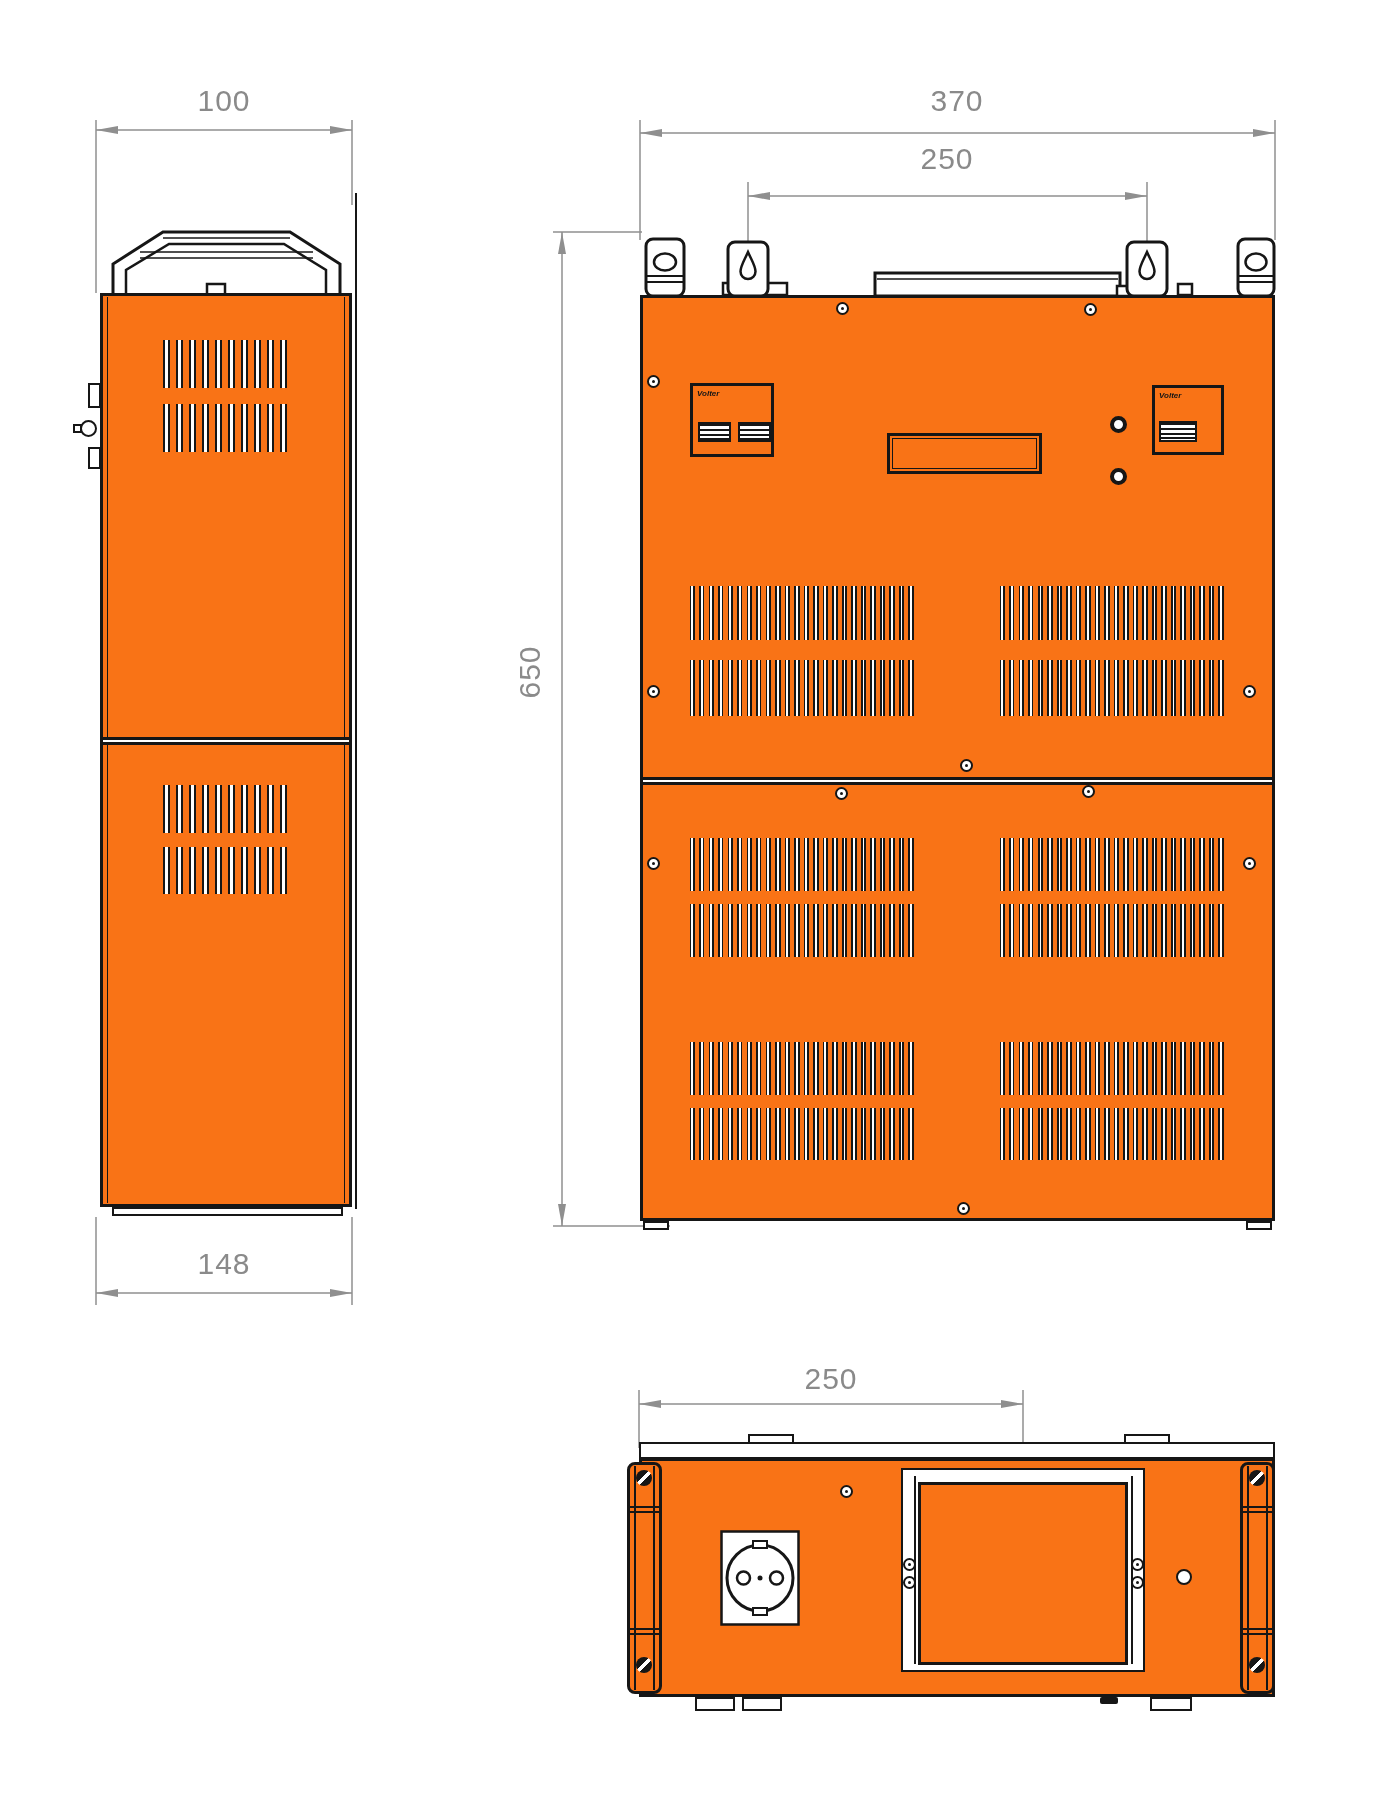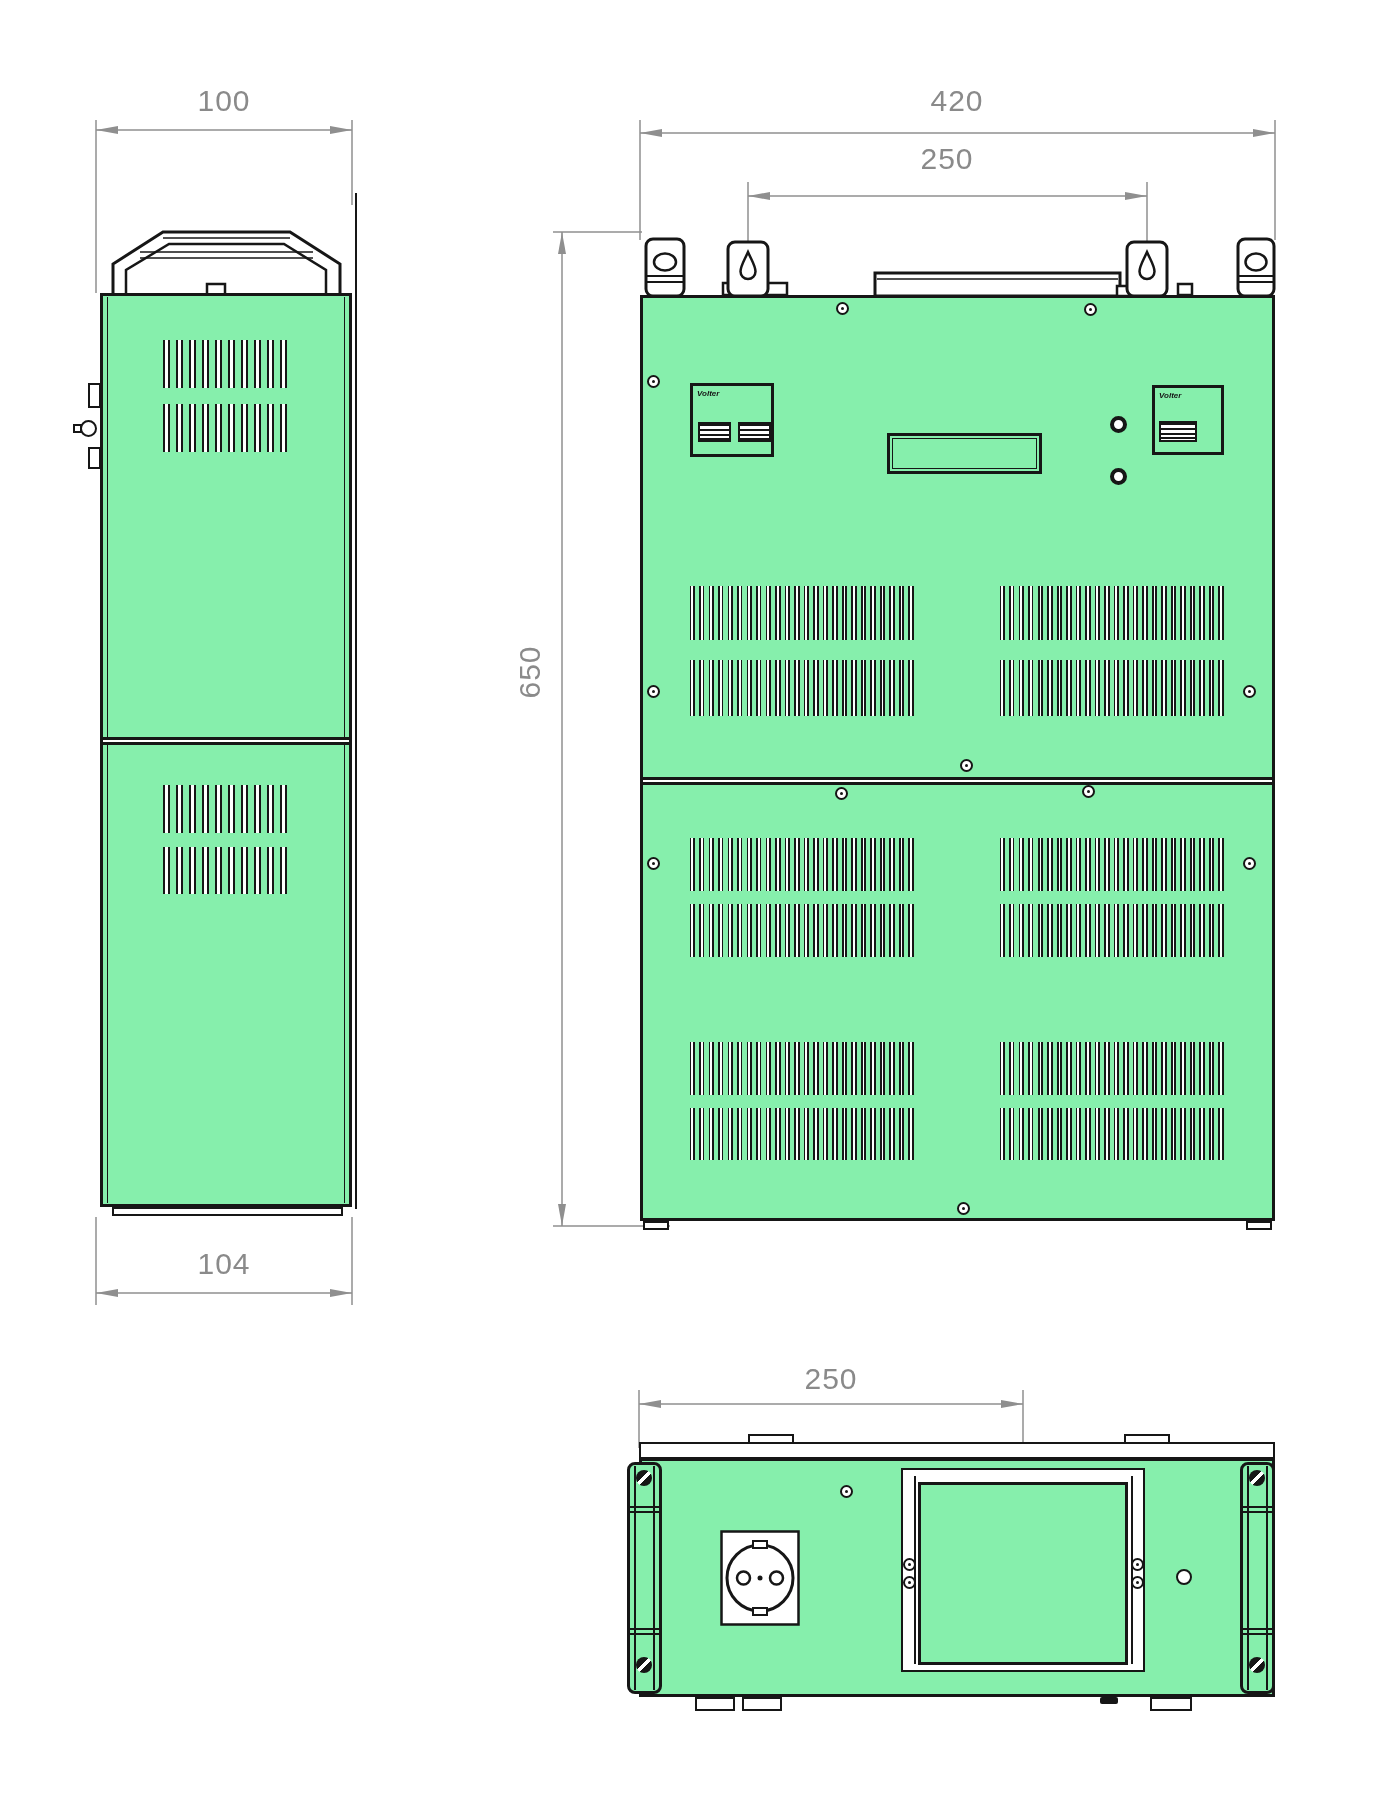--- a/index.html
+++ b/index.html
@@ -1,19 +1,19 @@
 <!DOCTYPE html>
 <html><head>
 <meta charset="utf-8">
 <style>
   html,body{margin:0;padding:0;background:#ffffff;}
   .canvas{position:relative;width:1391px;height:1800px;background:#ffffff;overflow:hidden;
           font-family:"Liberation Sans", sans-serif;}
   .v{position:absolute;}
-  .outline{position:absolute;border:3px solid #161616;background:#86efac;box-sizing:border-box;}
+  .outline{position:absolute;border:3px solid #161616;background:#f97316;box-sizing:border-box;}
   .thin{position:absolute;border:2px solid #161616;background:#ffffff;box-sizing:border-box;}
   .blk{position:absolute;background:#161616;}
   .thinln{position:absolute;background:#161616;}
   .screw{position:absolute;width:9px;height:9px;border:2px solid #161616;border-radius:50%;
          background:#fff;box-sizing:content-box;}
   .screw::after{content:"";position:absolute;left:50%;top:50%;width:3px;height:3px;
         margin:-1.5px 0 0 -1.5px;background:#161616;border-radius:50%;}
   .railscrew{position:absolute;width:16px;height:16px;border-radius:50%;
          background:linear-gradient(135deg,#161616 0 43%,#ffffff 43% 57%,#161616 57% 100%);}
   .ring{position:absolute;width:9px;height:9px;border:4px solid #161616;border-radius:50%;background:#fff;}
@@ -73,26 +73,26 @@
 
     <div class="thin" style="left:112px;top:1207px;width:231px;height:9px;"></div>
 
     <svg class="dimsvg" style="left:90px;top:1213px;" width="272" height="96" viewBox="0 0 272 96">
       <line x1="6" y1="4" x2="6" y2="92" stroke="#8f8f8f" stroke-width="1.5"></line>
       <line x1="262" y1="4" x2="262" y2="92" stroke="#8f8f8f" stroke-width="1.5"></line>
       <line x1="6" y1="80" x2="262" y2="80" stroke="#8f8f8f" stroke-width="1.5"></line>
       <polygon points="6,80 28,76 28,84" fill="#8f8f8f"></polygon>
       <polygon points="262,80 240,76 240,84" fill="#8f8f8f"></polygon>
     </svg>
-    <div class="dimtxt" style="left:159px;top:1247px;width:130px;">104</div>
+    <div class="dimtxt" style="left:159px;top:1247px;width:130px;">148</div>
   </div>
 
   <div class="v">
 
-    <div class="dimtxt" style="left:892px;top:84px;width:130px;">420</div>
+    <div class="dimtxt" style="left:892px;top:84px;width:130px;">370</div>
     <svg class="dimsvg" style="left:630px;top:116px;" width="655" height="128" viewBox="0 0 655 128">
       <line x1="10" y1="4" x2="10" y2="124" stroke="#8f8f8f" stroke-width="1.5"></line>
       <line x1="645" y1="4" x2="645" y2="124" stroke="#8f8f8f" stroke-width="1.5"></line>
       <line x1="10" y1="17" x2="645" y2="17" stroke="#8f8f8f" stroke-width="1.5"></line>
       <polygon points="10,17 32,13 32,21" fill="#8f8f8f"></polygon>
       <polygon points="645,17 623,13 623,21" fill="#8f8f8f"></polygon>
     </svg>
 
     <div class="dimtxt" style="left:882px;top:142px;width:130px;">250</div>
     <svg class="dimsvg" style="left:738px;top:178px;" width="419" height="76" viewBox="0 0 419 76">

